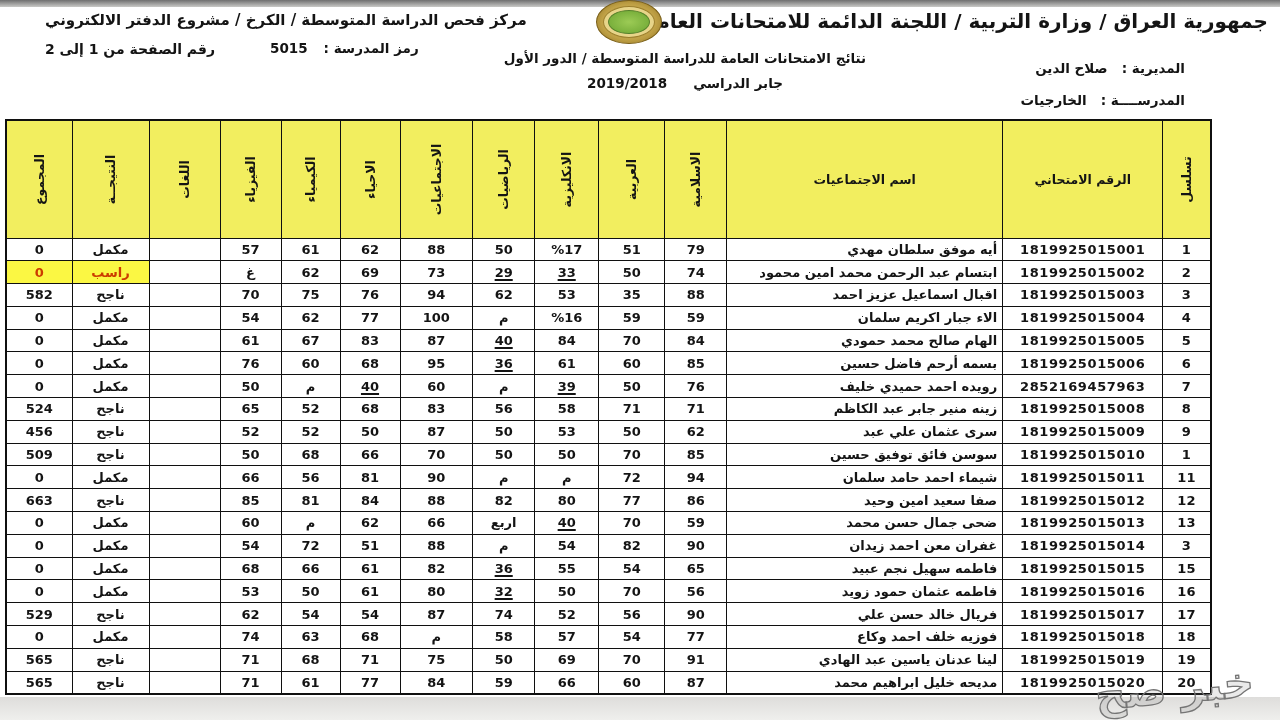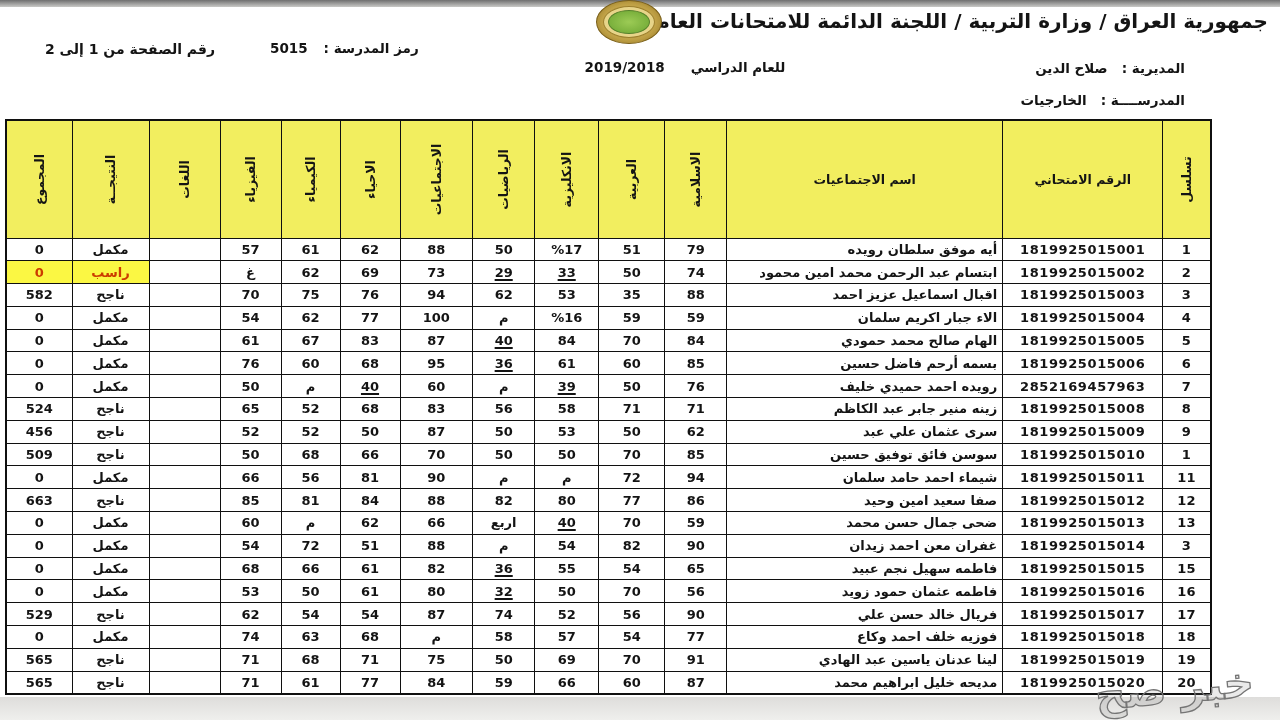--- a/index.html
+++ b/index.html
@@ -66,36 +66,38 @@
           transform:rotate(-5deg); color:rgba(125,125,125,.16);
           -webkit-text-stroke:1.3px #757575; z-index:5; direction:rtl; }
 </style>
 </head>
 <body>
 
 <div id="stage">
   <div class="top-bar"></div>
 
   <div class="hdr-right-title">جمهورية العراق / وزارة التربية / اللجنة الدائمة للامتحانات العامة</div>
+  <div class="hdr-left-title">مركز فحص الدراسة المتوسطة / الكرخ / مشروع الدفتر الالكتروني</div>
 
   <div class="logo">
     <div class="ring">
       <div class="core"></div>
     </div>
   </div>
 
   <div class="school-code-line">
     <span>رمز المدرسة :</span>
     <span>5015</span>
   </div>
   <div class="page-range">رقم الصفحة من 1 إلى 2</div>
 
   <div class="center-title">
+    <div>نتائج الامتحانات العامة للدراسة المتوسطة / الدور الأول</div>
     <div class="yr-line">
-      <span>للعام الدراسي</span>
+      <span>جابر الدراسي</span>
       <span>2019/2018</span>
     </div>
   </div>
 
   <div class="dir-school">
     <div class="line">
       <span>المديرية :</span>
       <span>صلاح الدين</span>
     </div>
     <div class="line">
@@ -120,21 +122,21 @@
           <th class="c-physics"><span class="vert">الفيزياء</span></th>
           <th class="c-languages"><span class="vert">اللغات</span></th>
           <th class="c-result"><span class="vert">النتيجــة</span></th>
           <th class="c-total"><span class="vert">المجموع</span></th>
         </tr>
     </thead>
     <tbody id="body-rows">
         <tr>
           <td class="c-serial">1</td>
           <td class="c-exam_no">1819925015001</td>
-          <td class="c-name">أيه موفق سلطان رويده</td>
+          <td class="c-name">أيه موفق سلطان مهدي</td>
           <td class="c-islamic">79</td>
           <td class="c-arabic">51</td>
           <td class="c-english">%17</td>
           <td class="c-math">50</td>
           <td class="c-social">88</td>
           <td class="c-biology">62</td>
           <td class="c-chemistry">61</td>
           <td class="c-physics">57</td>
           <td class="c-languages"></td>
           <td class="c-result">مكمل</td>

